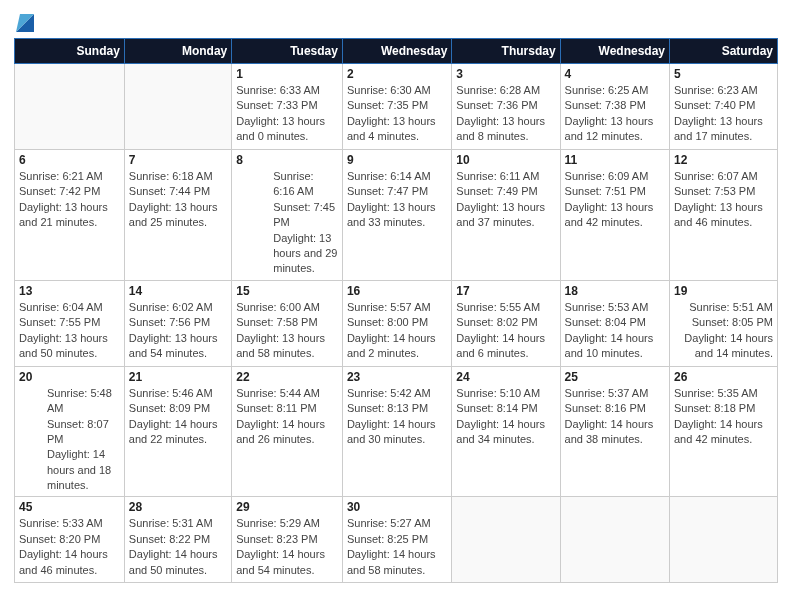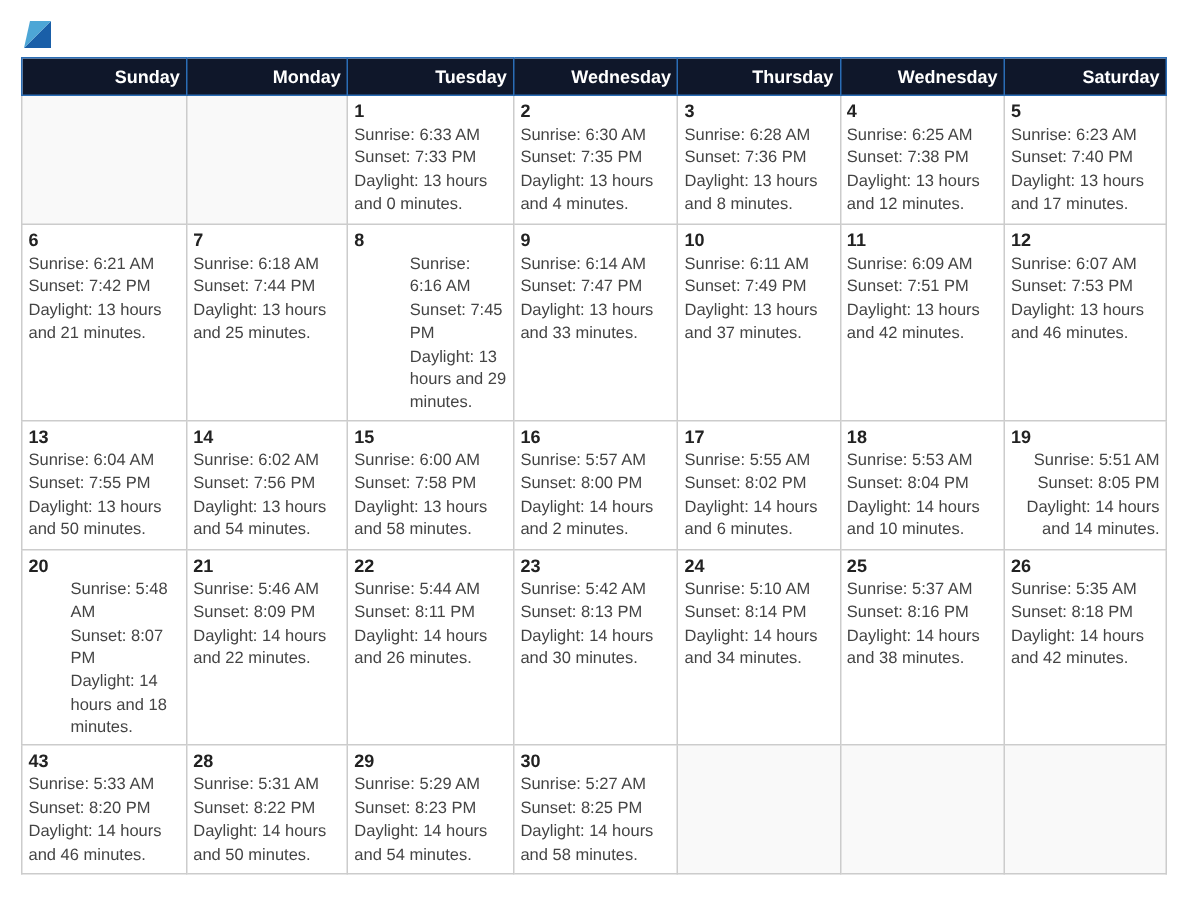--- a/index.html
+++ b/index.html
@@ -288,21 +288,21 @@
           </td>
           <td>
             <span class="day-number">26</span>
             <div class="day-info" style="white-space: pre-line;">Sunrise: 5:35 AM
 Sunset: 8:18 PM
 Daylight: 14 hours and 42 minutes.</div>
           </td>
         </tr>
         <tr>
           <td>
-            <span class="day-number">43</span>
+            <span class="day-number">45</span>
             <div class="day-info" style="white-space: pre-line;">Sunrise: 5:33 AM
 Sunset: 8:20 PM
 Daylight: 14 hours and 46 minutes.</div>
           </td>
           <td>
             <span class="day-number">28</span>
             <div class="day-info" style="white-space: pre-line;">Sunrise: 5:31 AM
 Sunset: 8:22 PM
 Daylight: 14 hours and 50 minutes.</div>
           </td>

